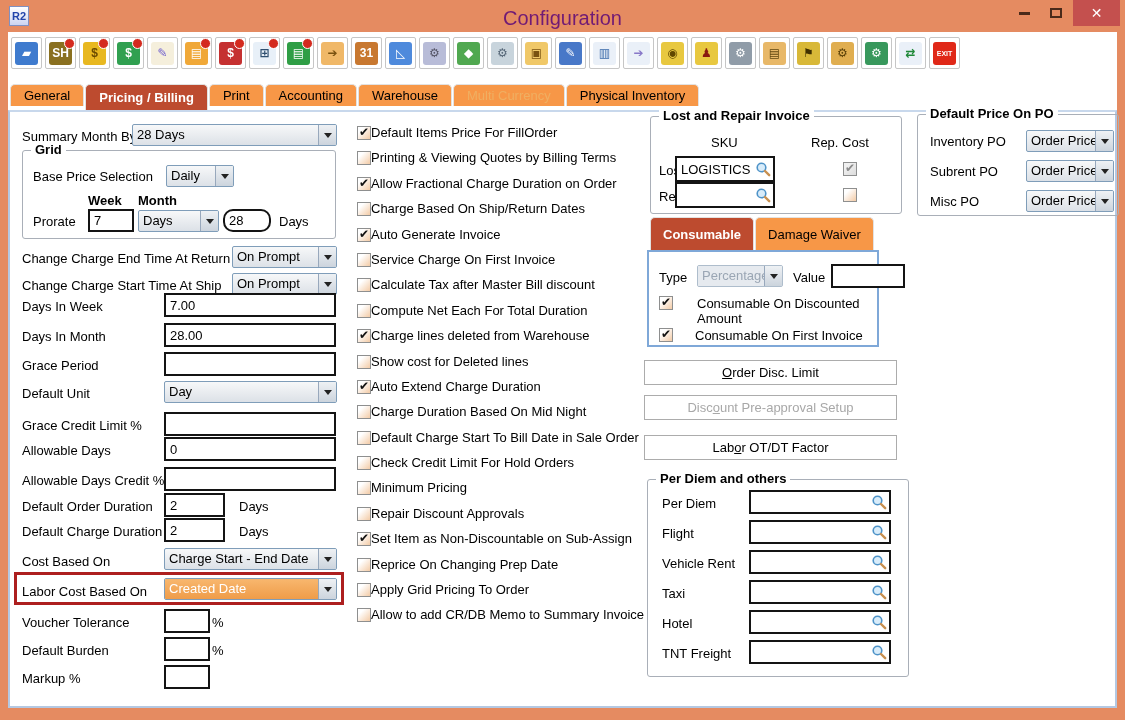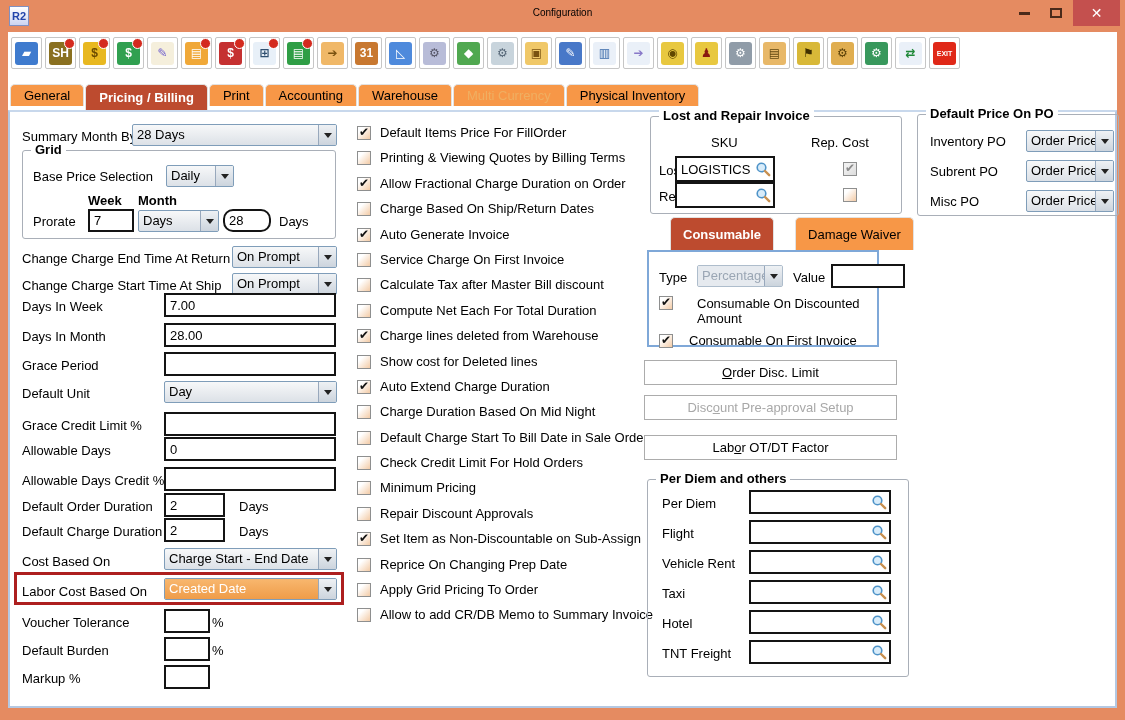--- a/index.html
+++ b/index.html
@@ -3,21 +3,21 @@
 <meta charset="utf-8">
 <style>
   html,body{margin:0;padding:0;background:#555;}
   *{box-sizing:border-box;}
   .window{position:relative;width:1125px;height:720px;background:#E58B61;
     font-family:"Liberation Sans","DejaVu Sans",sans-serif;font-size:13px;color:#000;overflow:hidden;}
   
   .titlebar{position:absolute;left:0;top:0;right:0;height:32px;}
   .appicon{position:absolute;left:9px;top:6px;width:20px;height:20px;background:linear-gradient(#ffffff,#ccd4f0);
     border:1px solid #8090c0;color:#2244aa;font-weight:bold;font-size:11px;display:flex;align-items:center;justify-content:center;}
-  .wtitle{position:absolute;left:0;right:0;top:7px;text-align:center;font-size:10px;color:#000000;}
+  .wtitle{position:absolute;left:0;right:0;top:7px;text-align:center;font-size:20px;color:#701a75;}
   .winbtn{position:absolute;top:0;height:26px;display:flex;align-items:center;justify-content:center;cursor:default;}
   .btn-min{right:88px;width:26px;} .btn-min i{display:block;width:11px;height:3px;background:#4a2a1a;}
   .btn-max{right:56px;width:26px;} .btn-max i{display:block;width:12px;height:10px;border:2px solid #4a2a1a;}
   .btn-close{right:5px;width:47px;background:#c4504e;color:#fff;font-size:14px;font-weight:bold;}
   
   .inner{position:absolute;left:8px;top:32px;right:8px;bottom:12px;background:#fff;}
   
   .toolbar{position:absolute;left:3px;top:5px;right:3px;height:40px;display:flex;gap:3px;}
   .tbtn{width:31px;height:32px;background:#fff;border:1px solid #c6c6c6;border-radius:2px;
     display:flex;align-items:center;justify-content:center;position:relative;}
@@ -55,30 +55,30 @@
   .cb{display:inline-block;width:14px;height:14px;border:1px solid #8e8f8f;
     background:linear-gradient(135deg,#ffffff 25%,#f3cba6);position:relative;flex:none;}
   .cb.checked::after{content:"✔";position:absolute;left:1px;top:-2px;font-size:12px;font-weight:bold;color:#111;}
   .cb.disabled{background:linear-gradient(135deg,#f0f0f0 25%,#dcdcdc);}
   .cb.disabled::after{color:#8a8a8a;}
   
   .groupbox{position:absolute;border:1px solid #a9afb8;border-radius:3px;}
   .gtitle{position:absolute;top:-9px;left:8px;background:#fff;padding:0 4px;font-weight:bold;white-space:nowrap;}
   
   .cblist{position:absolute;left:347px;top:14px;}
-  .cbrow{height:25.4px;display:flex;gap:9px;align-items:flex-start;}
+  .cbrow{height:25.4px;display:flex;align-items:flex-start;}
   .cbrow .txt{line-height:14px;white-space:nowrap;}
   
   .magwrap{position:absolute;border:2px solid #141414;background:#fff;display:flex;align-items:center;}
   .magwrap input{border:0;outline:0;flex:1;min-width:0;font:13px "Liberation Sans","DejaVu Sans",sans-serif;padding:0 4px;background:transparent;}
   .magwrap svg{flex:none;margin-right:2px;}
   
   .stabs{position:absolute;display:flex;align-items:flex-end;z-index:2;}
   .stab{height:20px;display:flex;align-items:center;padding:16px 12px;background:#F79747;border:1px solid #e2e2e2;
-    border-bottom:none;border-radius:5px 5px 0 0;margin-right:1px;white-space:nowrap;margin-left:20px;}
+    border-bottom:none;border-radius:5px 5px 0 0;margin-right:1px;white-space:nowrap;}
   .stab.active{height:22px;background:#BD4B2F;color:#fff;font-weight:bold;}
   .bluepanel{position:absolute;border:2px solid #7fa8d8;background:#fff;}
   
   .btn3{position:absolute;border:1px solid #acacac;background:#fff;display:flex;align-items:center;justify-content:center;
     white-space:nowrap;}
   .btn3.disabled{color:#a8a8a8;}
   .btn3 u{text-decoration:underline;}
   
   .redrect{position:absolute;border:3px solid #ad1f1f;pointer-events:none;}
   .porow{height:30px;position:relative;}
@@ -575,21 +575,21 @@
         </div>
         <div class="lbl" style="left:144px;top:18px">Value</div>
         <input class="tin" style="left: 182px; top: 12px; width: 74px; height: 24px;" value="">
         <div style="position:absolute;left:10px;top:44px">
 
             <div style="height:26px;display:flex;gap:24px;align-items:flex-start">
               <span class="cb checked"></span>
               <span class="txt">Consumable On Discounted Amount</span>
             </div>
 
-            <div style="height:26px;display:flex;gap:16px;align-items:flex-end">
+            <div style="height:26px;display:flex;gap:22px;align-items:center">
               <span class="cb checked"></span>
               <span class="txt">Consumable On First Invoice</span>
             </div>
           </div>
       </div>
 
       <div class="btn3" style="left:634px;top:248px;width:253px;height:25px">
         <span></span>
           <u>O</u>
           <span>rder Disc. Limit</span>

